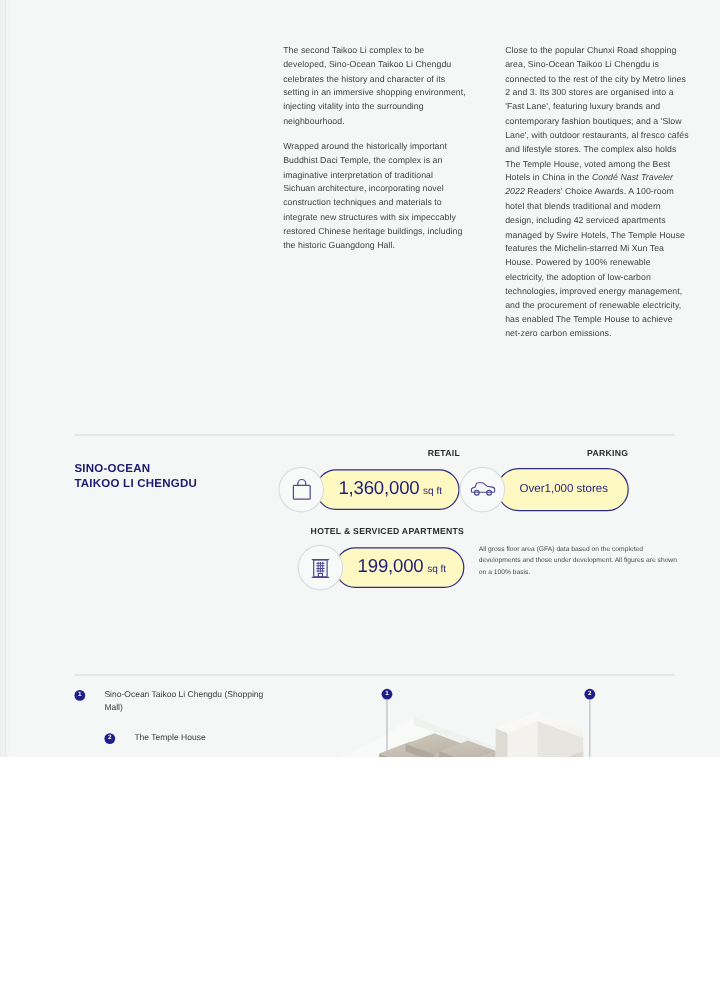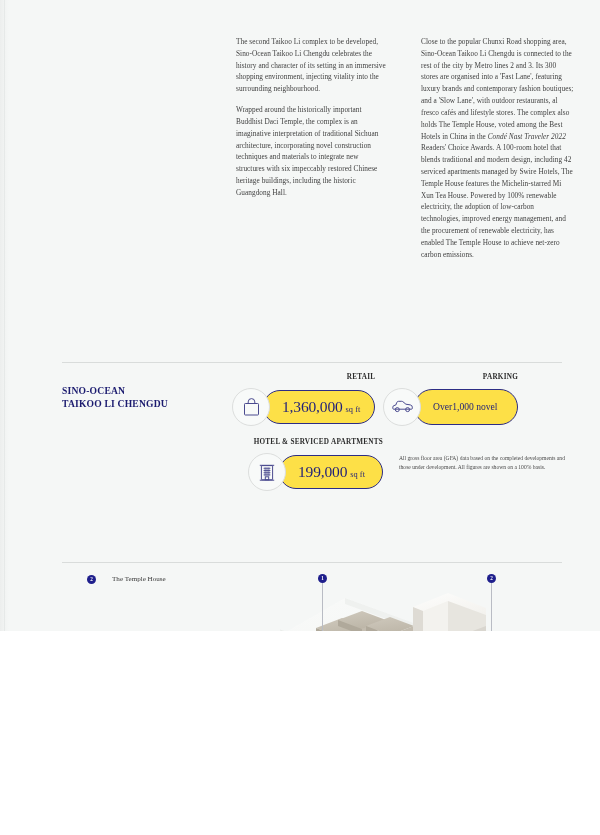--- a/index.html
+++ b/index.html
@@ -6,21 +6,21 @@
     margin: 0;
     padding: 0;
     background: #ffffff;
   }
   .page {
     position: relative;
     width: 600px;
     height: 631px;
     background: #f5f7f6;
     overflow: hidden;
-    font-family: Liberation Serif, serif;
+    font-family: Liberation Sans, sans-serif;
     color: #3a3a3a;
     box-sizing: border-box;
   }
   
   .spine {
     position: absolute;
     left: 0; top: 0; bottom: 0;
     width: 9px;
     background: linear-gradient(to right, #eceeed 0%, #f1f3f2 45%, #f5f7f6 100%);
     pointer-events: none;
@@ -113,21 +113,21 @@
     position: relative;
     z-index: 1;
   }
   .stat-icon svg { display: block; }
   .stat-pill {
     margin-left: -7px;
     min-width: 104px;
     height: 34px;
     border: 1px solid #2d2d85;
     border-radius: 19px;
-    background: #fde047;
+    background: #fef9c3;
     display: flex;
     align-items: baseline;
     padding: 0 14px 0 18px;
     box-sizing: border-box;
   }
   .stat-pill.two-line {
     align-items: center;
     height: 36px;
     padding: 0 16px 0 18px;
   }
@@ -304,21 +304,21 @@
       <div class="stat-icon">
         <svg width="21" height="14" viewBox="0 0 21 14" fill="none" stroke="#4a4a8f" stroke-width="1">
           <path d="M1.6 9.2 H19.4 A0.9 0.9 0 0 0 20.3 8.3 V7.2 A2.4 2.4 0 0 0 18.3 4.9 L13.9 4.2 L11 1.8 A2 2 0 0 0 9.7 1.3 H6.6 A2 2 0 0 0 4.7 2.7 L3.8 5 L2 5.6 A1.7 1.7 0 0 0 0.8 7.2 V8.3 A0.9 0.9 0 0 0 1.6 9.2 Z"></path>
           <circle cx="5.3" cy="9.6" r="2"></circle>
           <circle cx="15.6" cy="9.6" r="2"></circle>
         </svg>
       </div>
       <div class="stat-pill two-line">
         <span class="pill-stack">
           <span class="l1">Over</span>
-          <span class="l2">1,000 novel</span>
+          <span class="l2">1,000 stores</span>
         </span>
       </div>
     </div>
   </div>
 
   <div class="stat-block stat-hotel">
     <div class="stat-label">HOTEL &amp; SERVICED APARTMENTS</div>
     <div class="stat-row">
       <div class="stat-icon">
         <svg width="16" height="19" viewBox="0 0 16 19" fill="none" stroke="#4a4a8f" stroke-width="1">
@@ -343,20 +343,24 @@
       </div>
     </div>
   </div>
 
   <div class="footnote">All gross floor area (GFA) data based on the completed developments and those under development. All figures are shown on a 100% basis.</div>
 
   <div class="rule rule-legend"></div>
 
   <div class="legend">
     <div class="legend-item">
+      <div class="legend-dot">1</div>
+      <div class="legend-text">Sino-Ocean Taikoo Li Chengdu (Shopping Mall)</div>
+    </div>
+    <div class="legend-item">
       <div class="legend-dot">2</div>
       <div class="legend-text">The Temple House</div>
     </div>
   </div>
 
   <div class="illustration">
     <svg width="420" height="245" viewBox="0 0 420 245">
       <defs>
         <linearGradient id="plateG" x1="0" y1="0" x2="0.6" y2="1">
           <stop offset="0%" stop-color="#fbfcfb"></stop>

